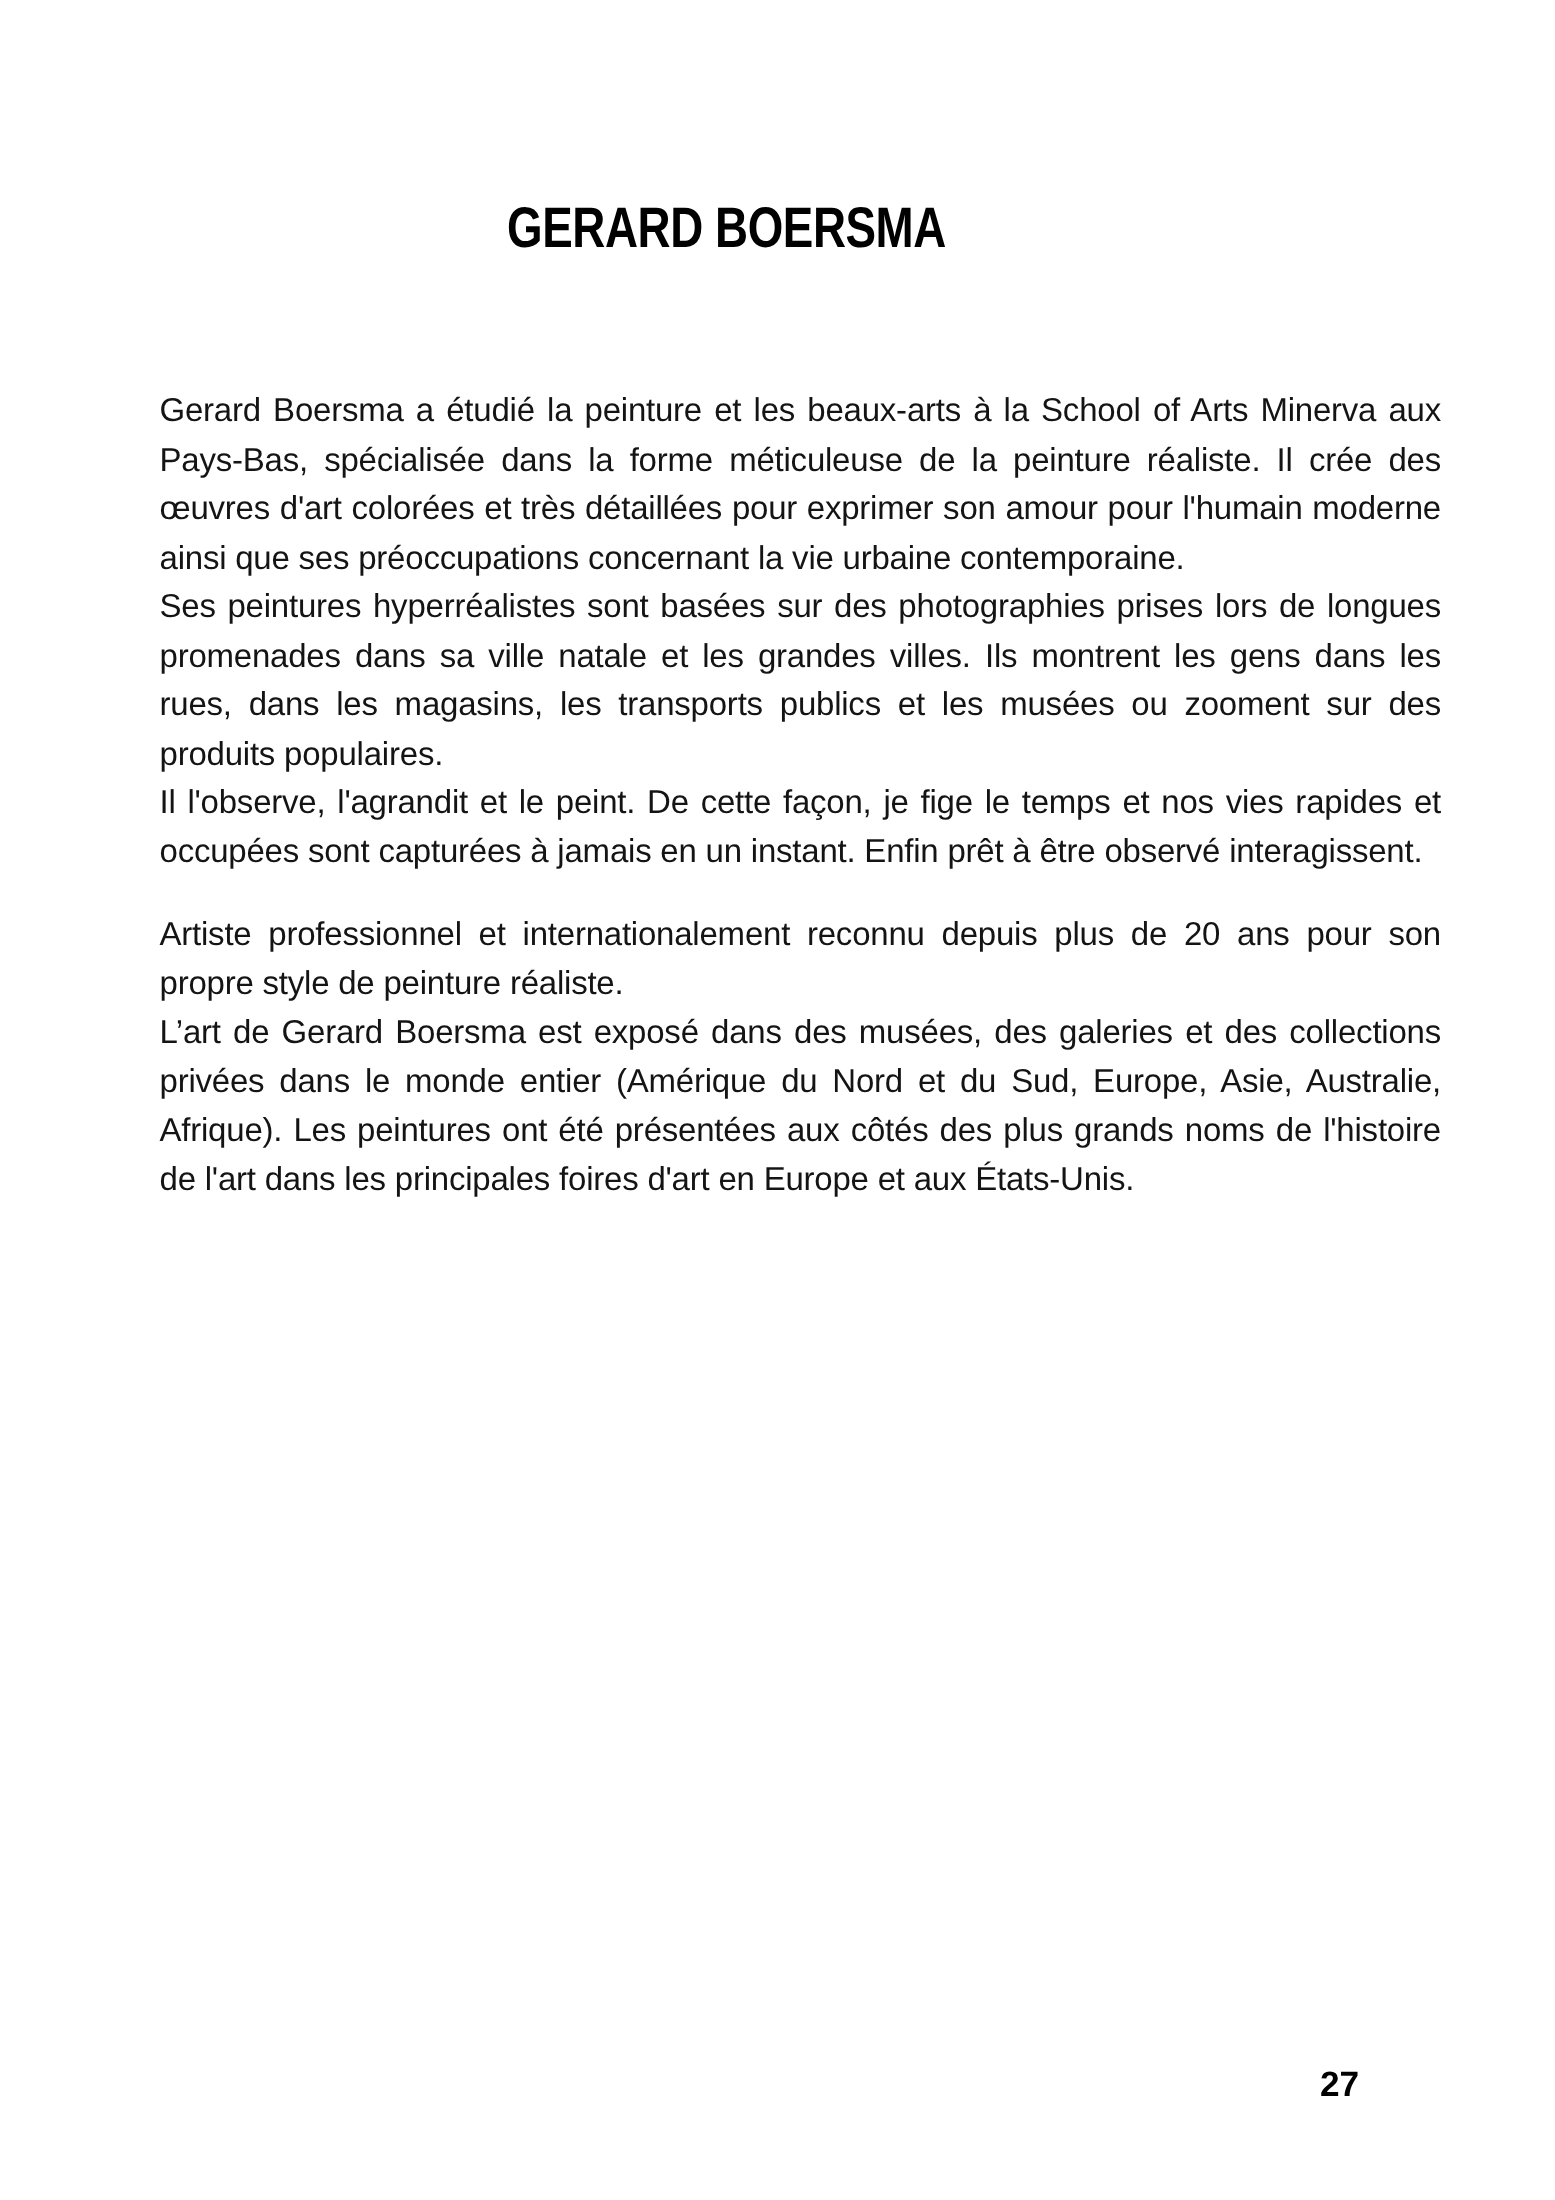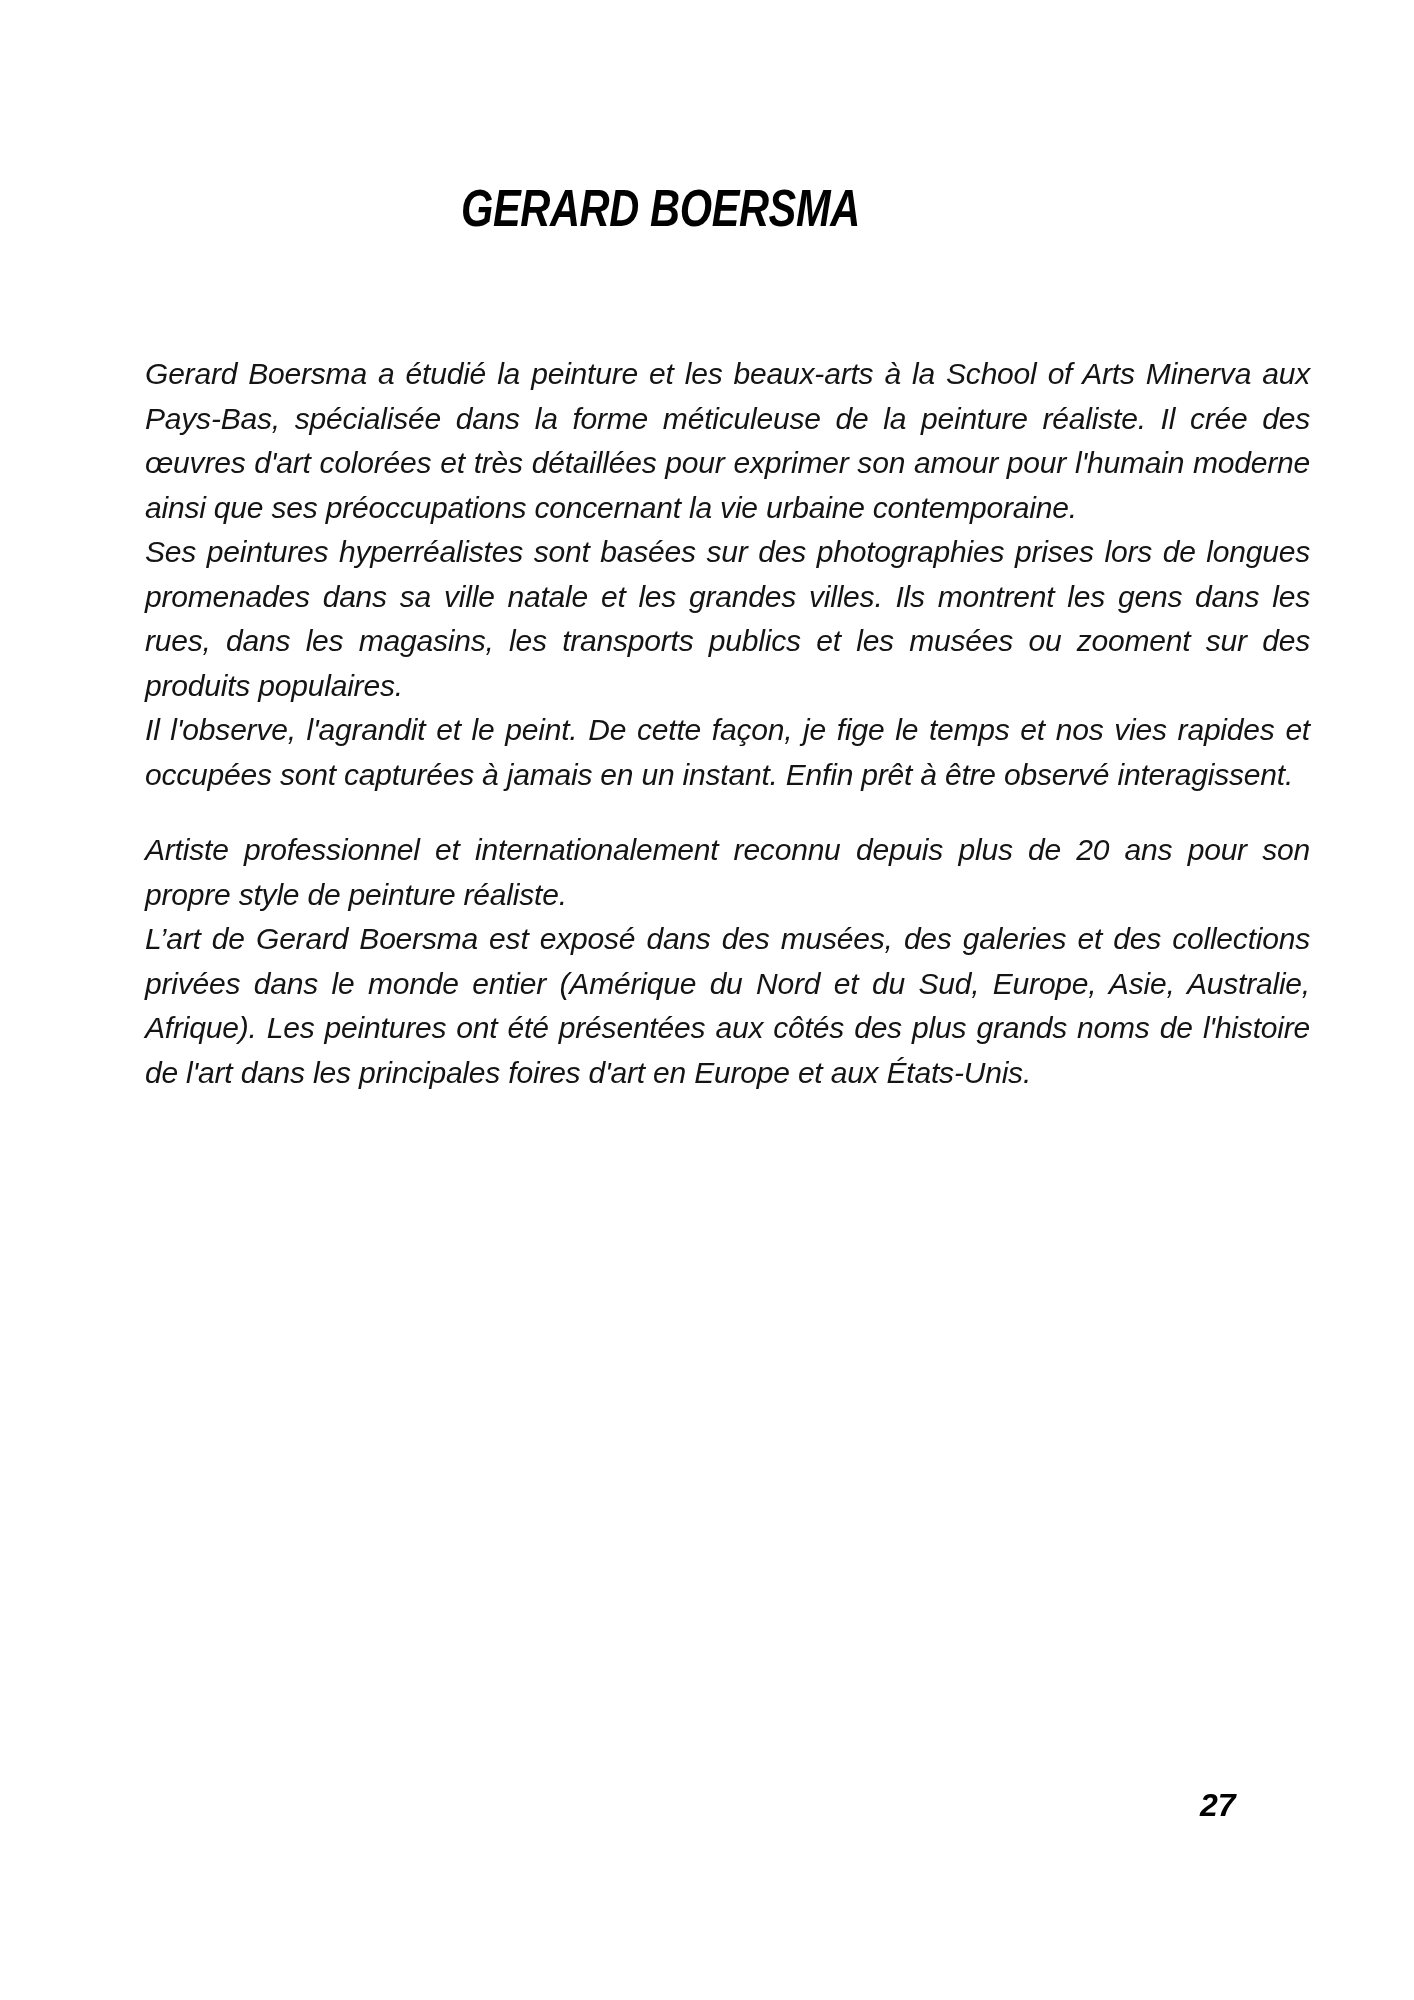--- a/index.html
+++ b/index.html
@@ -9,21 +9,20 @@
   body {
     background: #ffffff;
     font-family: "Liberation Sans", sans-serif;
   }
   .page {
     position: relative;
     width: 1390px;
     height: 2000px;
     background: var(--bg, #ffffff);
     overflow: hidden;
-    font-style: italic;
   }
   .title {
     position: absolute;
     left: 461px;
     top: 182px;
     margin: 0;
     font-family: "Liberation Sans", sans-serif;
     font-weight: bold;
     font-size: 52px;
     line-height: 1;
@@ -48,21 +47,21 @@
   .body-text p {
     margin: 0;
     padding: 0;
   }
   .body-text p.gap {
     margin-top: 31px;
   }
   .page-number {
     position: absolute;
     left: 1200px;
-    top: 1789px;
+    top: 1878px;
     font-family: "Liberation Sans", sans-serif;
     font-weight: bold;
     font-size: 32px;
     line-height: 1;
     color: var(--title-color, #000000);
   }
 </style>
 </head>
 <body>
 

